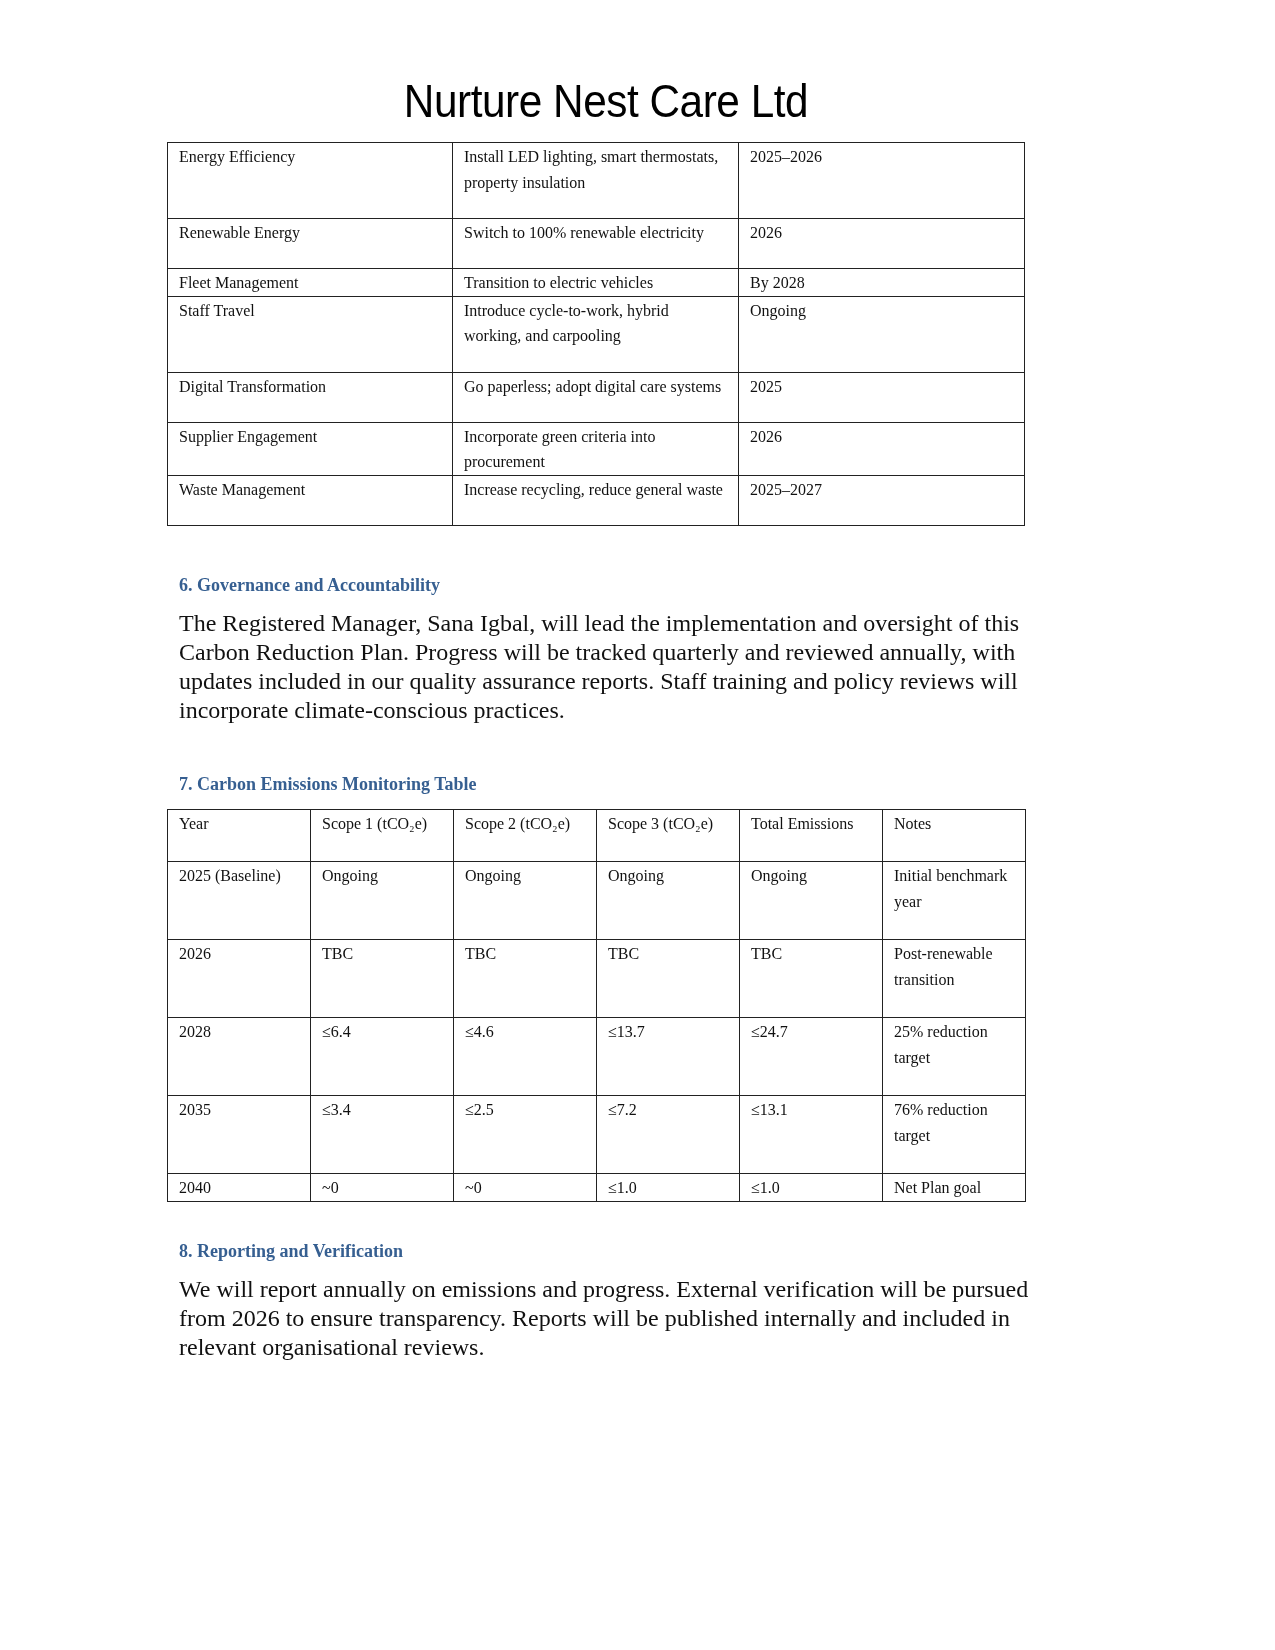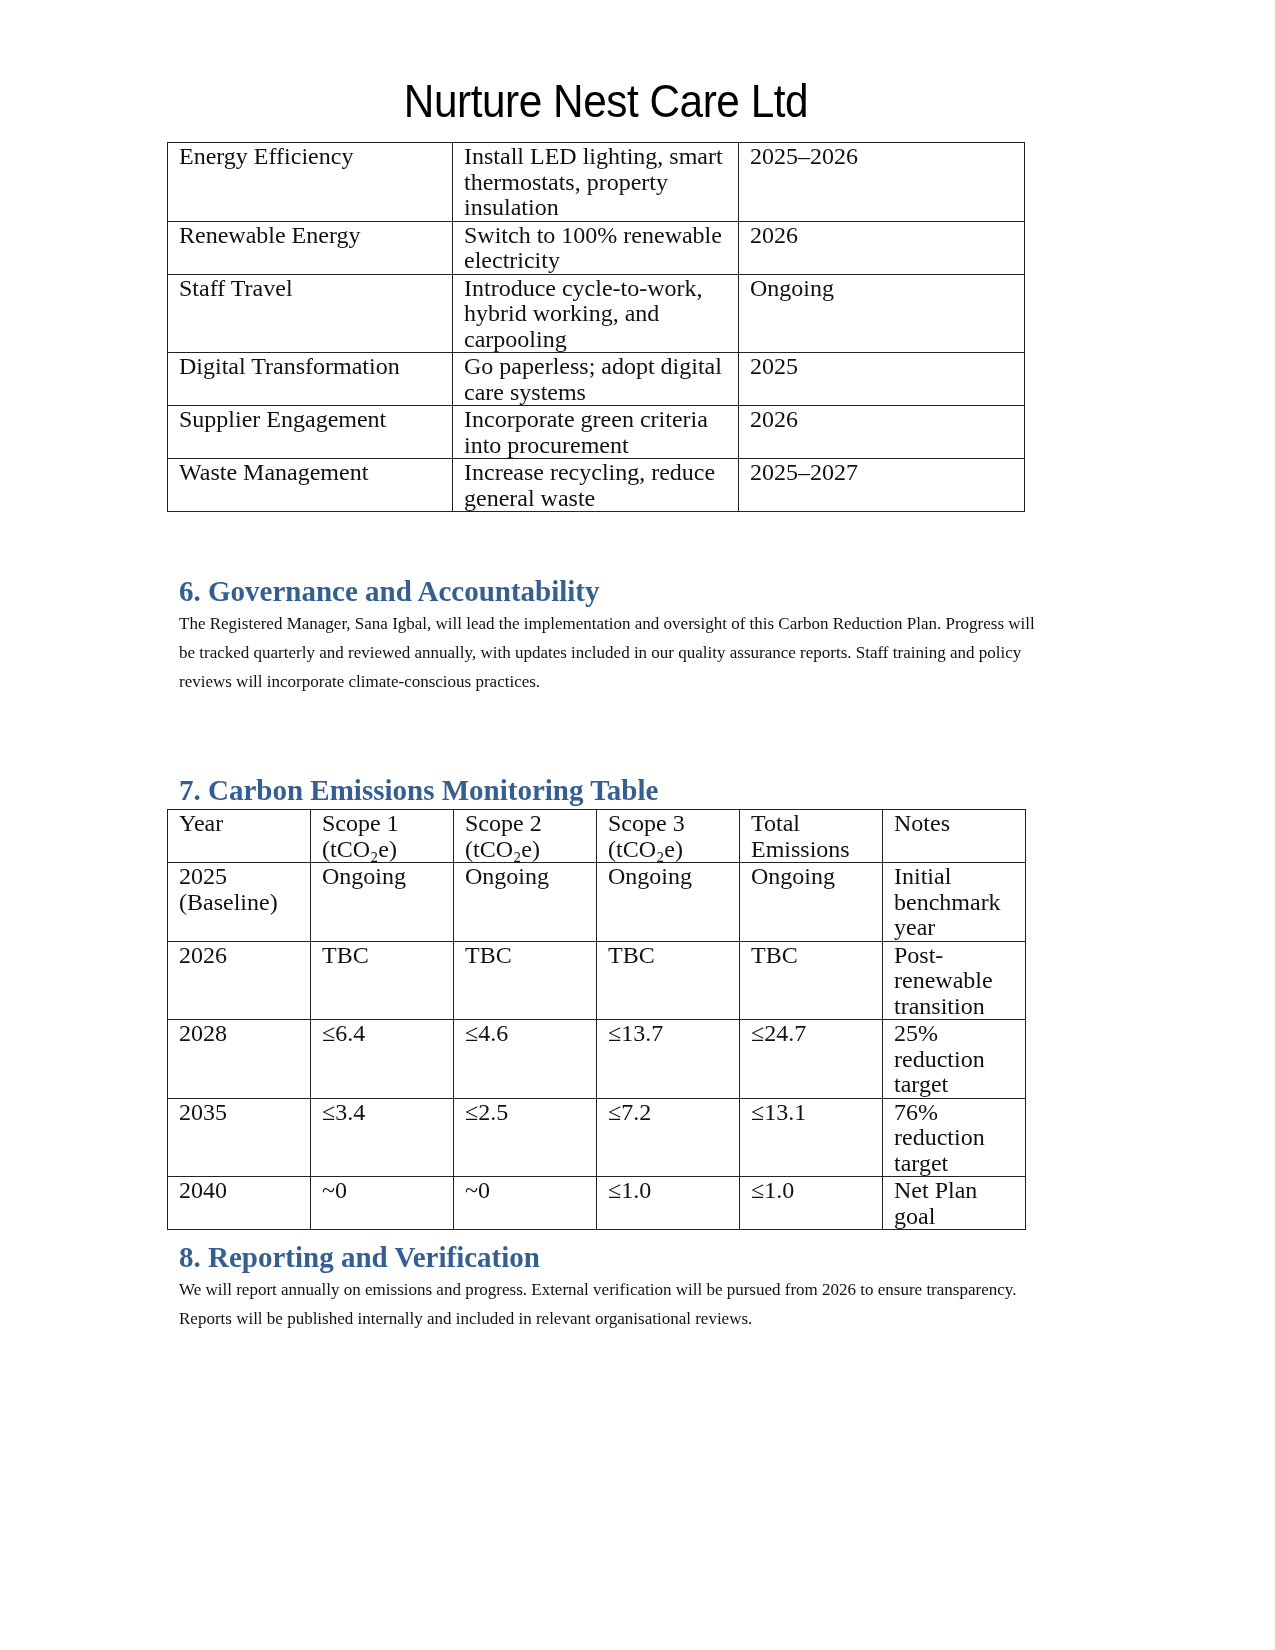--- a/index.html
+++ b/index.html
@@ -2,30 +2,30 @@
 <html><head>
 <meta charset="utf-8">
 <style>
   html, body { margin: 0; padding: 0; background: #ffffff; }
   body { width: 1275px; height: 1650px; position: relative; overflow: hidden;
          font-family: "Liberation Serif", "DejaVu Serif", serif; color: #111; }
   .title { position: absolute; left: 0; width: 1212px; top: 74px; text-align: center;
            font-family: "Liberation Sans", "DejaVu Sans", sans-serif; font-size: 46px;
            letter-spacing: -0.5px; transform: scaleX(0.92); transform-origin: 606px 0; color: #000; }
   table { position: absolute; left: 167px; width: 857px; border-collapse: collapse; table-layout: fixed; }
-  td { border: 1.3px solid #222; vertical-align: top; font-size: 24px; line-height: 25.5px;
+  td { border: 1.3px solid #222; vertical-align: top; font-size: 16px; line-height: 25.5px;
        padding: 1px 10px 0 11px; }
   .t1 { top: 142px; }
   .t1 col.c1 { width: 285px; } .t1 col.c2 { width: 286px; } .t1 col.c3 { width: 286px; }
   .t2 { top: 809px; }
   .t2 col { width: 143px; }
   .h1row td { height: 74px; } .h2row td { height: 48px; } .h3row td { height: 23px; }
   .r3 td { height: 76px; } .r2 td { height: 50px; } .r1 td { height: 23px; }
-  .heading { position: absolute; left: 179px; font-weight: bold; font-size: 29px; color: #365F91; }
-  .para { position: absolute; left: 179px; width: 860px; font-size: 17px; line-height: 29px; }
+  .heading { position: absolute; left: 179px; font-weight: bold; font-size: 18px; color: #365F91; }
+  .para { position: absolute; left: 179px; width: 860px; font-size: 24px; line-height: 29px; }
 </style>
 </head>
 <body>
 
 <div class="title">Nurture Nest Care Ltd</div>
 
 <table class="t1">
   <colgroup>
       <col class="c1">
       <col class="c2">
@@ -34,20 +34,25 @@
   <tbody>
       <tr class="h1row">
     <td>Energy Efficiency</td>
     <td>Install LED lighting, smart thermostats, property insulation</td>
     <td>2025–2026</td>
   </tr>
   <tr class="h2row">
     <td>Renewable Energy</td>
     <td>Switch to 100% renewable electricity</td>
     <td>2026</td>
+  </tr>
+  <tr class="h3row">
+    <td>Fleet Management</td>
+    <td>Transition to electric vehicles</td>
+    <td>By 2028</td>
   </tr>
   <tr class="h1row">
     <td>Staff Travel</td>
     <td>Introduce cycle-to-work, hybrid working, and carpooling</td>
     <td>Ongoing</td>
   </tr>
   <tr class="h2row">
     <td>Digital Transformation</td>
     <td>Go paperless; adopt digital care systems</td>
     <td>2025</td>

